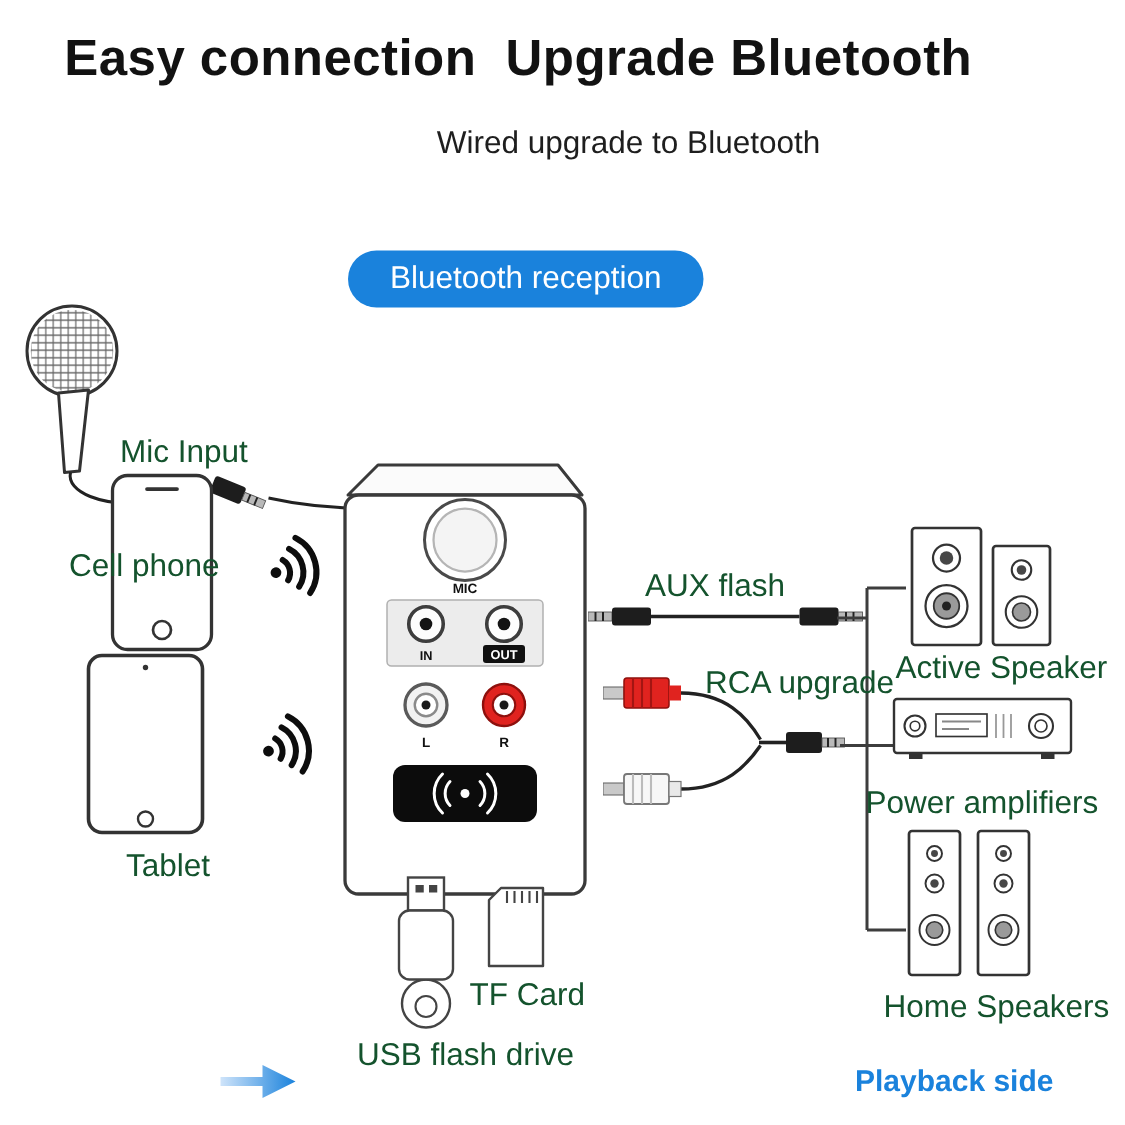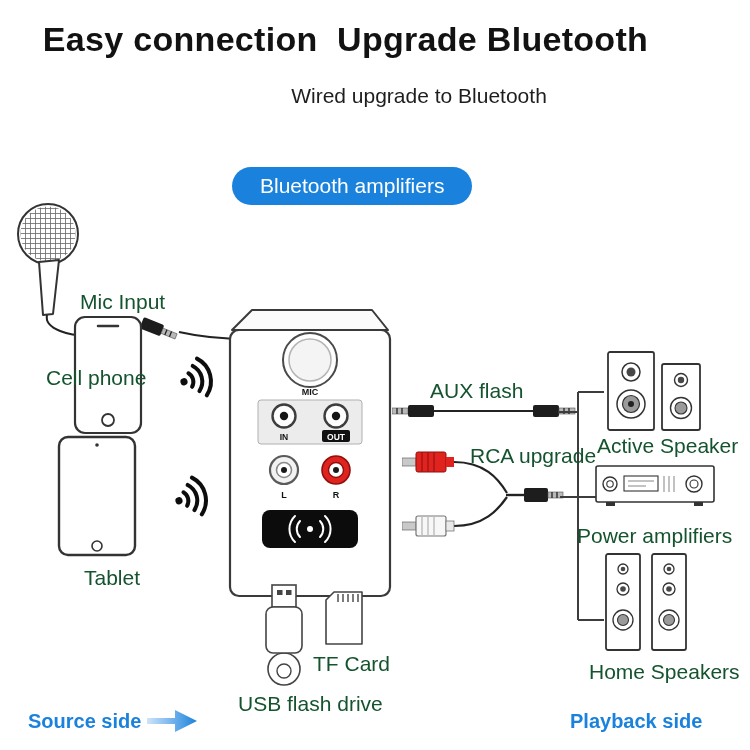--- a/index.html
+++ b/index.html
@@ -16,21 +16,21 @@
   .side-label { font-size:20px; font-weight:700; color:var(--blue); white-space:nowrap; }
   svg text { font-family:"Liberation Sans", sans-serif; }
 </style>
 </head>
 <body>
 
 <div class="canvas">
 
   <div class="abs title">Easy connection  Upgrade Bluetooth</div>
   <div class="abs subtitle">Wired upgrade to Bluetooth</div>
-  <div class="abs pill">Bluetooth amplifiers</div>
+  <div class="abs pill">Bluetooth reception</div>
 
   <svg class="abs" style="left:8px;top:196px" width="360" height="165" viewBox="0 0 360 165">
     <defs>
       <pattern id="mesh" width="5" height="5" patternUnits="userSpaceOnUse">
         <path d="M0,2.5 H5 M2.5,0 V5" stroke="#666" stroke-width="0.8"></path>
       </pattern>
     </defs>
     <circle cx="40" cy="38" r="30" fill="#fff" stroke="#333" stroke-width="2"></circle>
     <circle cx="40" cy="38" r="27.5" fill="url(#mesh)" stroke="none"></circle>
     <path d="M31,66 L51,64 L45,118 L35,119 Z" fill="#fff" stroke="#333" stroke-width="2" stroke-linejoin="round"></path>
@@ -213,21 +213,20 @@
   <div class="abs label" style="left:46px;top:366px">Cell phone</div>
   <div class="abs label" style="left:84px;top:566px">Tablet</div>
   <div class="abs label" style="left:430px;top:379px">AUX flash</div>
   <div class="abs label" style="left:470px;top:444px">RCA upgrade</div>
   <div class="abs label" style="left:597px;top:434px">Active Speaker</div>
   <div class="abs label" style="left:577px;top:524px">Power amplifiers</div>
   <div class="abs label" style="left:589px;top:660px">Home Speakers</div>
   <div class="abs label" style="left:313px;top:652px">TF Card</div>
   <div class="abs label" style="left:238px;top:692px">USB flash drive</div>
 
-  <div class="abs side-label" style="left:28px;top:710px">Source side</div>
   <svg class="abs" style="left:145px;top:707px" width="55" height="28" viewBox="0 0 55 28">
     <defs>
       <linearGradient id="srcArrow" x1="0" y1="0" x2="1" y2="0">
         <stop offset="0" style="stop-color:var(--blue-light)"></stop>
         <stop offset="1" style="stop-color:var(--blue)"></stop>
       </linearGradient>
     </defs>
     <polygon points="2,11 30,11 30,3 52,14 30,25 30,17 2,17" fill="url(#srcArrow)"></polygon>
   </svg>
   <div class="abs side-label" style="left:570px;top:710px">Playback side</div>

